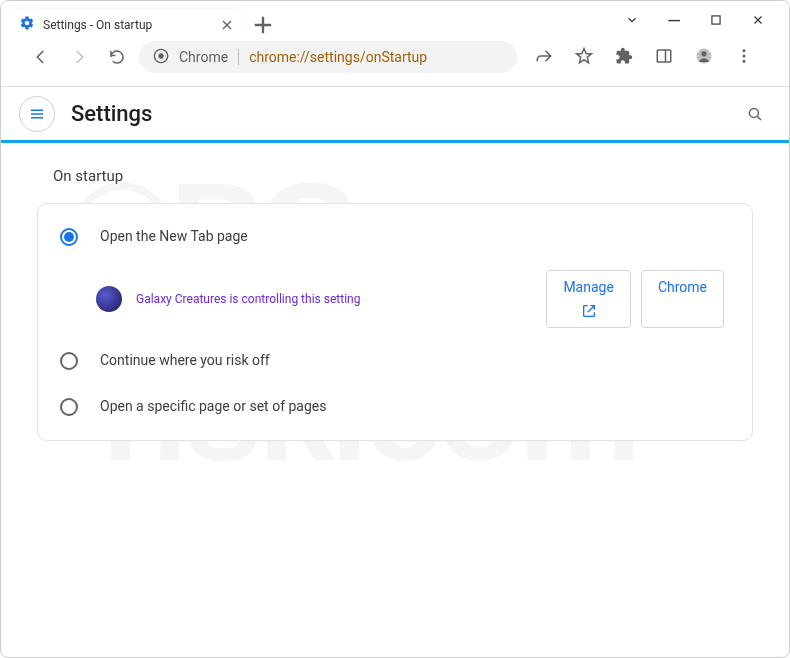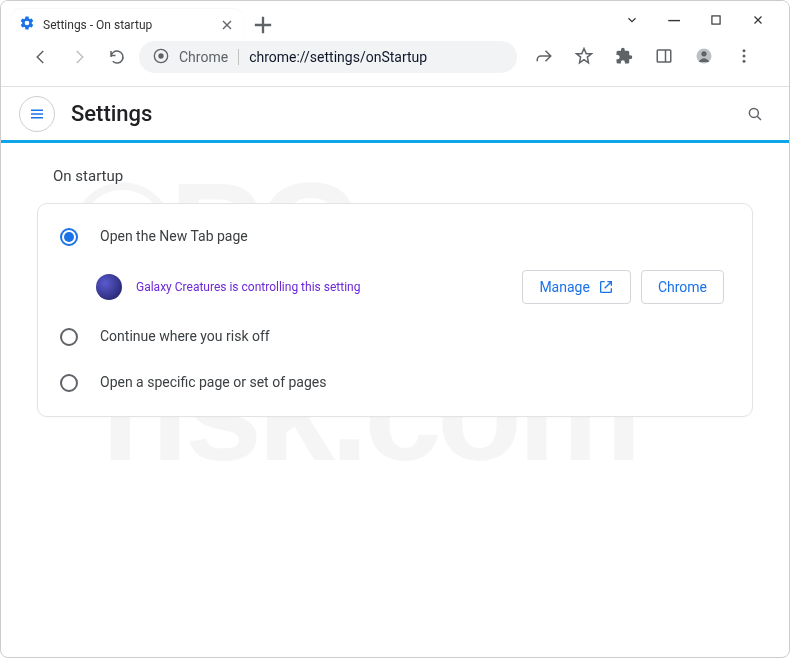--- a/index.html
+++ b/index.html
@@ -57,21 +57,21 @@
       border-radius: 16px;
       display:flex;
       align-items:center;
       padding: 0 14px;
       gap: 10px;
       color:#5f6368;
       font-size: 14px;
     }
     .url-prefix { color:#5f6368; }
     .url-divider { width:1px; height:16px; background:#c0c0c0; }
-    .url-path { color:#0f172a; }
+    .url-path { color:#a16207; }
     .right-icons { display:flex; gap:10px; align-items:center; padding: 0 6px;}
     .right-icons .tbtn { width: 30px; height:30px; }
     
     .settings-header {
       height: 56px;
       display:flex;
       align-items:center;
       padding: 0 18px;
       border-bottom: 3px solid #0ea5e9;
       gap: 16px;
@@ -126,20 +126,21 @@
       border: 1px solid #d2d5d9;
       background:#fff;
       color:#1a73e8;
       font-size: 14px;
       padding: 8px 16px;
       border-radius: 4px;
       display:flex;
       align-items:center;
       gap: 8px;
       cursor:pointer;
+      flex-direction:column;
     }
     .btn svg { width:16px; height:16px; }
     .btn-group { display:flex; gap: 10px; margin-right: 6px; }
     
     .watermark {
       position:absolute;
       top: 150px; left: 70px;
       font-size: 140px;
       font-weight: bold;
       color: rgba(0,0,0,0.04);

